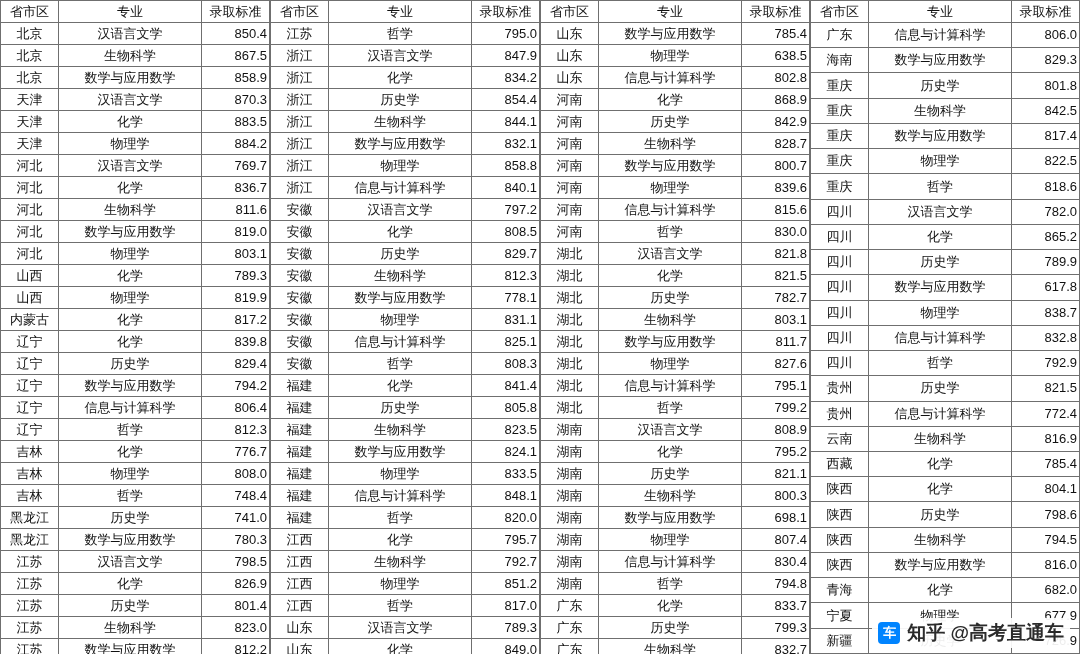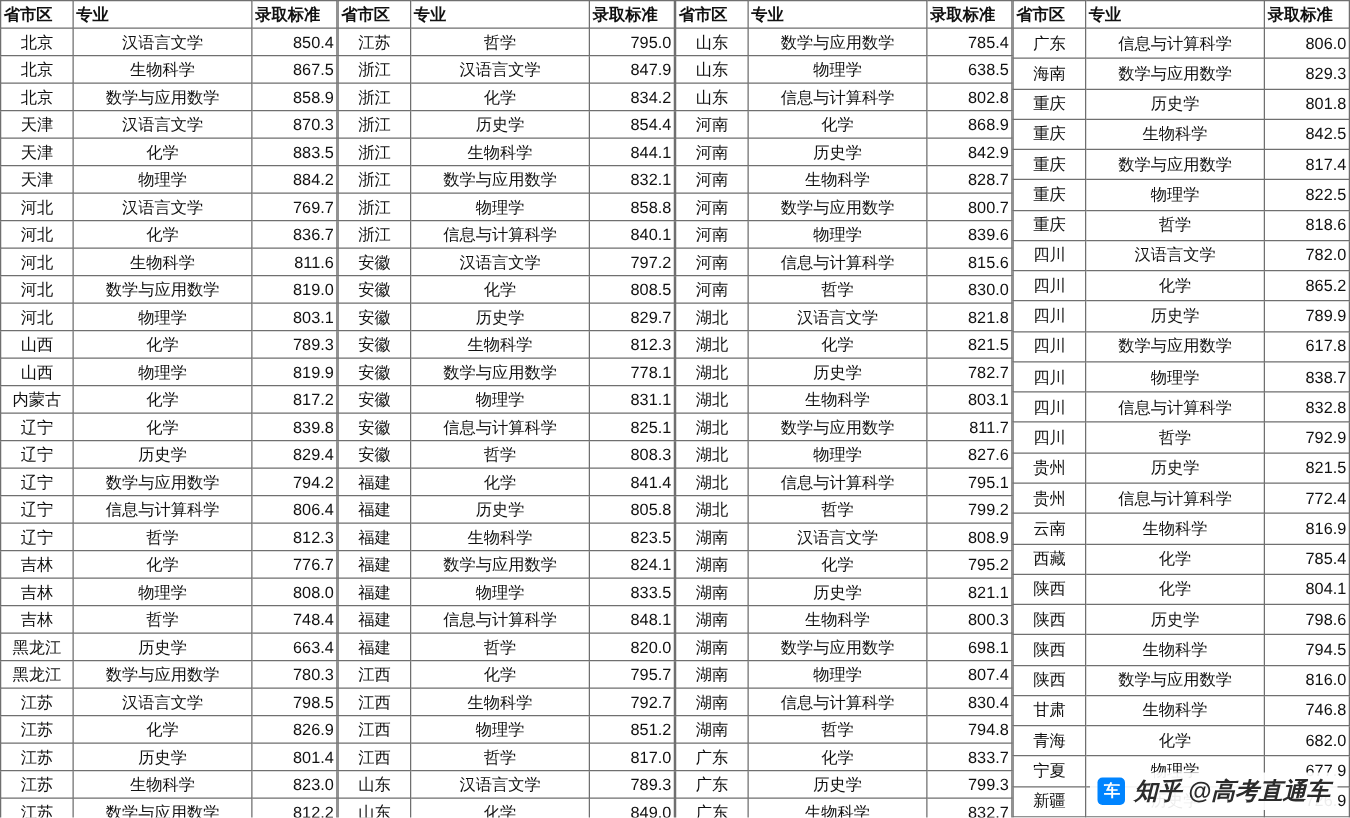--- a/index.html
+++ b/index.html
@@ -31,22 +31,22 @@
     border: 1px solid #6f6f6f;
     height: 22px;
     padding: 0 2px;
     box-sizing: border-box;
     white-space: nowrap;
     overflow: hidden;
     font-weight: normal;
     line-height: 20px;
   }
   table.block th {
-    font-weight: bold;
-    text-align: left;
+    font-weight: normal;
+    text-align: center;
     background: #ffffff;
   }
   .c-prov { width: 66px; text-align: center; }
   .c-major { width: 170px; text-align: center; }
   .c-score { width: 74px; text-align: right; padding-right: 6px; }
   th.c-score { text-align: center; padding-right: 2px; }
   .watermark {
     position: absolute;
     right: 10px;
     bottom: 6px;
@@ -65,21 +65,21 @@
     border-radius: 4px;
     background: #0084ff;
     color: #ffffff;
     font-size: 13px;
     font-weight: bold;
     display: flex;
     align-items: center;
     justify-content: center;
     letter-spacing: -1px;
   }
-  .wm-text { white-space: nowrap; font-style: italic; }
+  .wm-text { white-space: nowrap; }
 </style>
 </head>
 <body>
 
 <div class="sheet">
   <table class="block">
     <thead>
       <tr>
         <th class="c-prov">省市区</th>
         <th class="c-major">专业</th>
@@ -193,21 +193,21 @@
           <td class="c-score">808.0</td>
         </tr>
         <tr>
           <td class="c-prov">吉林</td>
           <td class="c-major">哲学</td>
           <td class="c-score">748.4</td>
         </tr>
         <tr>
           <td class="c-prov">黑龙江</td>
           <td class="c-major">历史学</td>
-          <td class="c-score">663.4</td>
+          <td class="c-score">741.0</td>
         </tr>
         <tr>
           <td class="c-prov">黑龙江</td>
           <td class="c-major">数学与应用数学</td>
           <td class="c-score">780.3</td>
         </tr>
         <tr>
           <td class="c-prov">江苏</td>
           <td class="c-major">汉语言文学</td>
           <td class="c-score">798.5</td>
@@ -662,25 +662,20 @@
           <td class="c-prov">陕西</td>
           <td class="c-major">生物科学</td>
           <td class="c-score">794.5</td>
         </tr>
         <tr>
           <td class="c-prov">陕西</td>
           <td class="c-major">数学与应用数学</td>
           <td class="c-score">816.0</td>
         </tr>
         <tr>
-          <td class="c-prov">甘肃</td>
-          <td class="c-major">生物科学</td>
-          <td class="c-score">746.8</td>
-        </tr>
-        <tr>
           <td class="c-prov">青海</td>
           <td class="c-major">化学</td>
           <td class="c-score">682.0</td>
         </tr>
         <tr>
           <td class="c-prov">宁夏</td>
           <td class="c-major">物理学</td>
           <td class="c-score">677.9</td>
         </tr>
         <tr>

